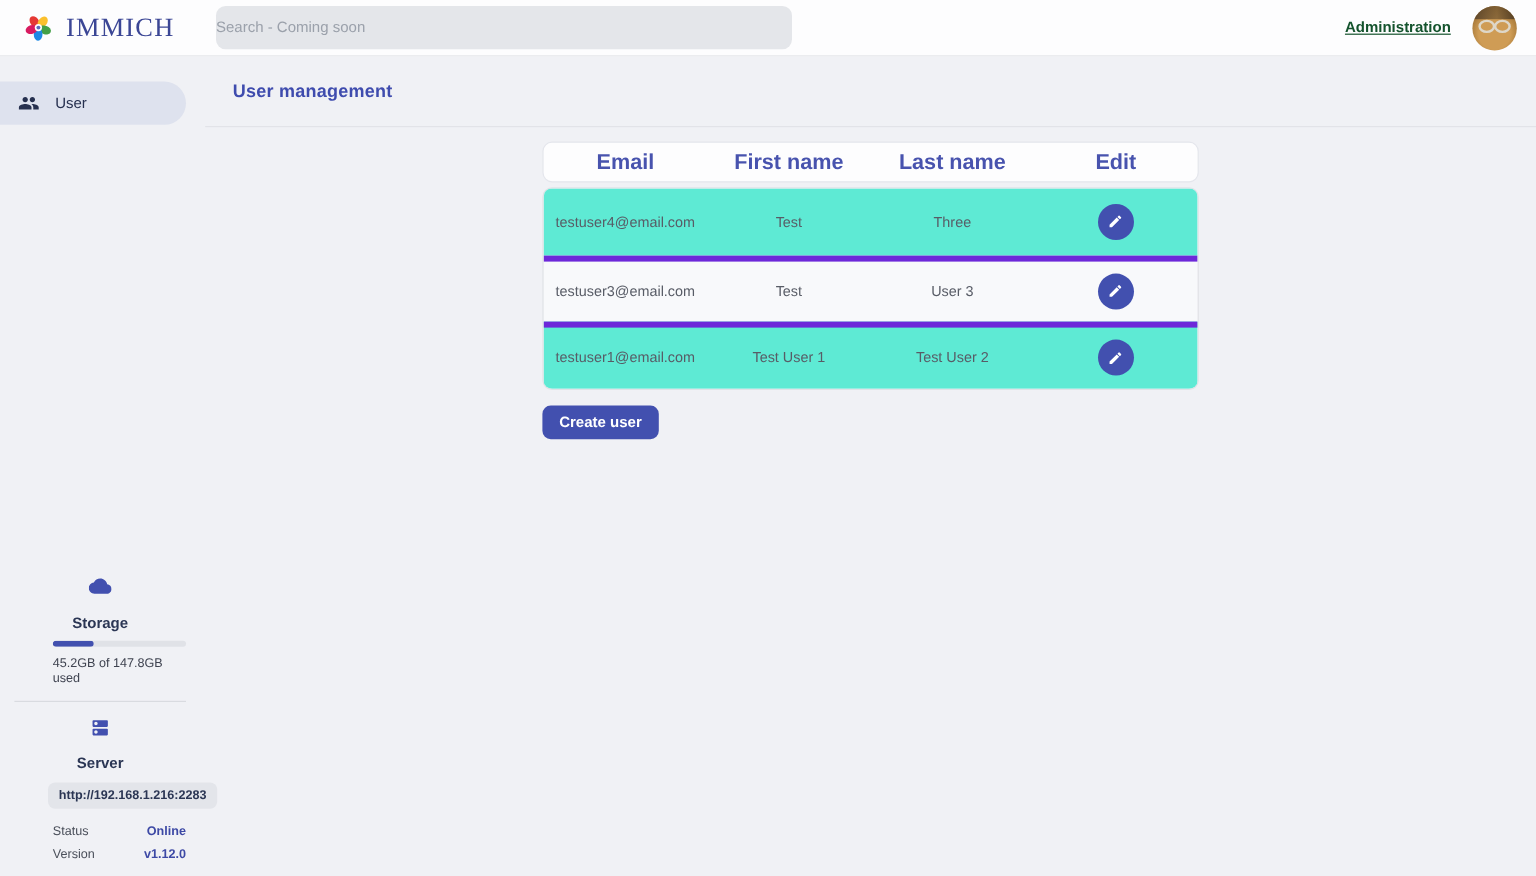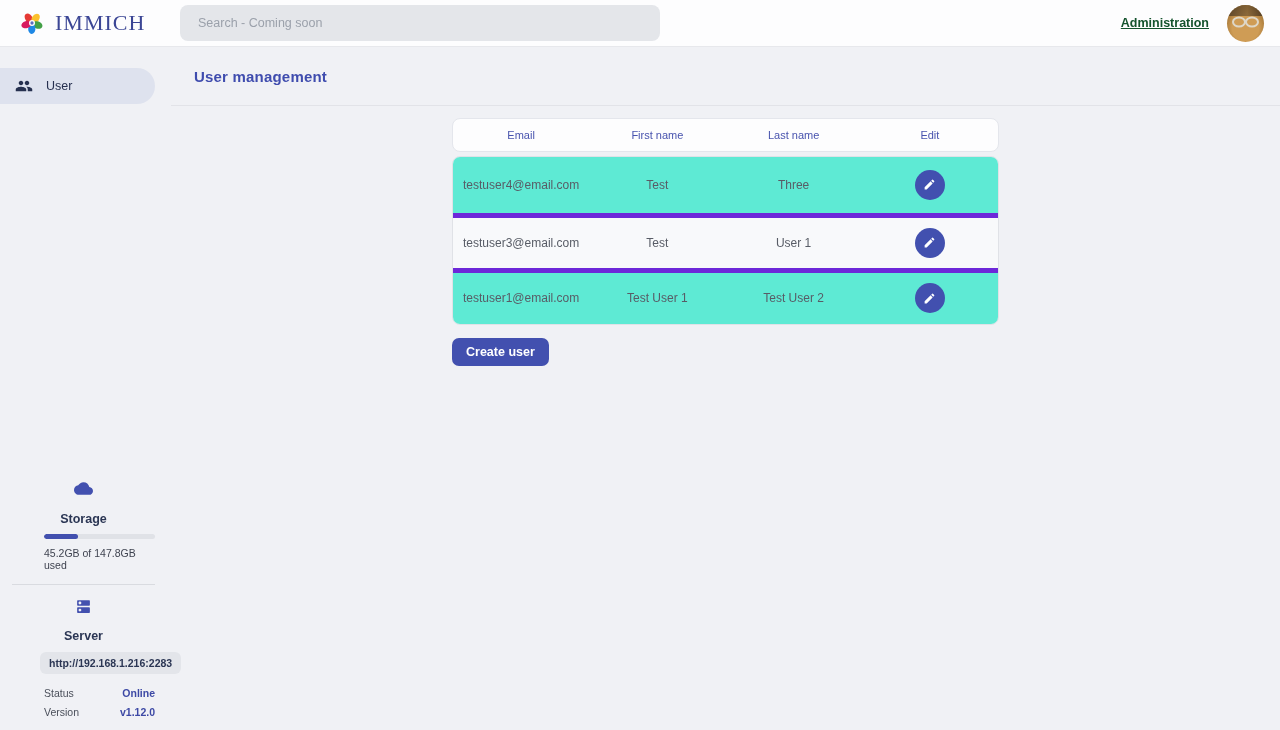--- a/index.html
+++ b/index.html
@@ -23,21 +23,20 @@
   .brand svg { display:block; }
   .brand-name {
     font-family:"Liberation Serif", serif;
     font-size:22px; letter-spacing:1px;
     color:#3b4695; font-weight:500;
   }
   .search {
     position:absolute; left:180px; top:5px;
     width:480px; height:36px;
     background:#e4e6ea; border:none; border-radius:8px;
-    padding-left:18px;
     font-family:"Liberation Sans", sans-serif;
     font-size:12.5px; color:#000000;
     outline:none;
   }
   .search::placeholder { color:#9ba1ab; }
   .top-right { margin-left:auto; display:flex; align-items:center; gap:18px; padding-right:16px; }
   .admin-link {
     color:#14532d; font-size:12.5px; font-weight:700;
     text-decoration:underline; cursor:pointer;
   }
@@ -99,21 +98,21 @@
     font-size:11px; color:#545b6b; letter-spacing:.5px;
     margin:0 0 10px 1px;
   }
   .table { width:547px; }
   .thead {
     display:grid; grid-template-columns:repeat(4,1fr);
     height:34px; align-items:center;
     background:#fdfdfe; border:1px solid #e4e6ec; border-radius:8px;
     margin-bottom:4px;
   }
-  .thead .th { text-align:center; font-size:11px; font-weight:400; color:#4853ae; }
+  .thead .th { text-align:center; font-size:18px; font-weight:700; color:#4853ae; }
   .tbody { border:1px solid #e0e2e7; border-radius:8px; overflow:hidden; background:#f8f9fb; }
   .trow {
     display:grid; grid-template-columns:repeat(4,1fr);
     height:55.6px; align-items:center;
   }
   .trow + .trow { border-top:5px solid #6d28d9; }
   .trow.stripe { background:#5eead4; }
   .trow .td { text-align:center; font-size:12px; color:#585c66; }
   .edit-cell { display:flex; justify-content:center; }
   .edit-btn {
@@ -238,21 +237,21 @@
                   <svg width="13" height="13" viewBox="0 0 24 24">
                     <path fill="#ffffff" d="M3 17.25V21h3.75L17.81 9.94l-3.75-3.75L3 17.25zM20.71 7.04c.39-.39.39-1.02 0-1.41l-2.34-2.34a.9959.9959 0 0 0-1.41 0l-1.83 1.83 3.75 3.75 1.83-1.83z"></path>
                   </svg>
                 </button>
               </div>
             </div>
 
             <div class="trow">
               <div class="td">testuser3@email.com</div>
               <div class="td">Test</div>
-              <div class="td">User 1</div>
+              <div class="td">User 3</div>
               <div class="edit-cell">
                 <button class="edit-btn">
                   <svg width="13" height="13" viewBox="0 0 24 24">
                     <path fill="#ffffff" d="M3 17.25V21h3.75L17.81 9.94l-3.75-3.75L3 17.25zM20.71 7.04c.39-.39.39-1.02 0-1.41l-2.34-2.34a.9959.9959 0 0 0-1.41 0l-1.83 1.83 3.75 3.75 1.83-1.83z"></path>
                   </svg>
                 </button>
               </div>
             </div>
 
             <div class="trow stripe">

